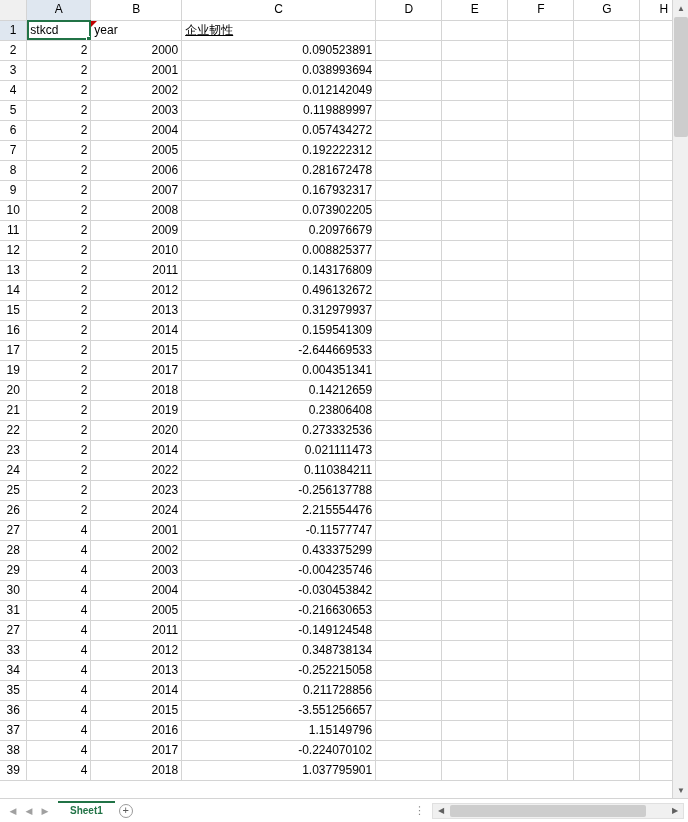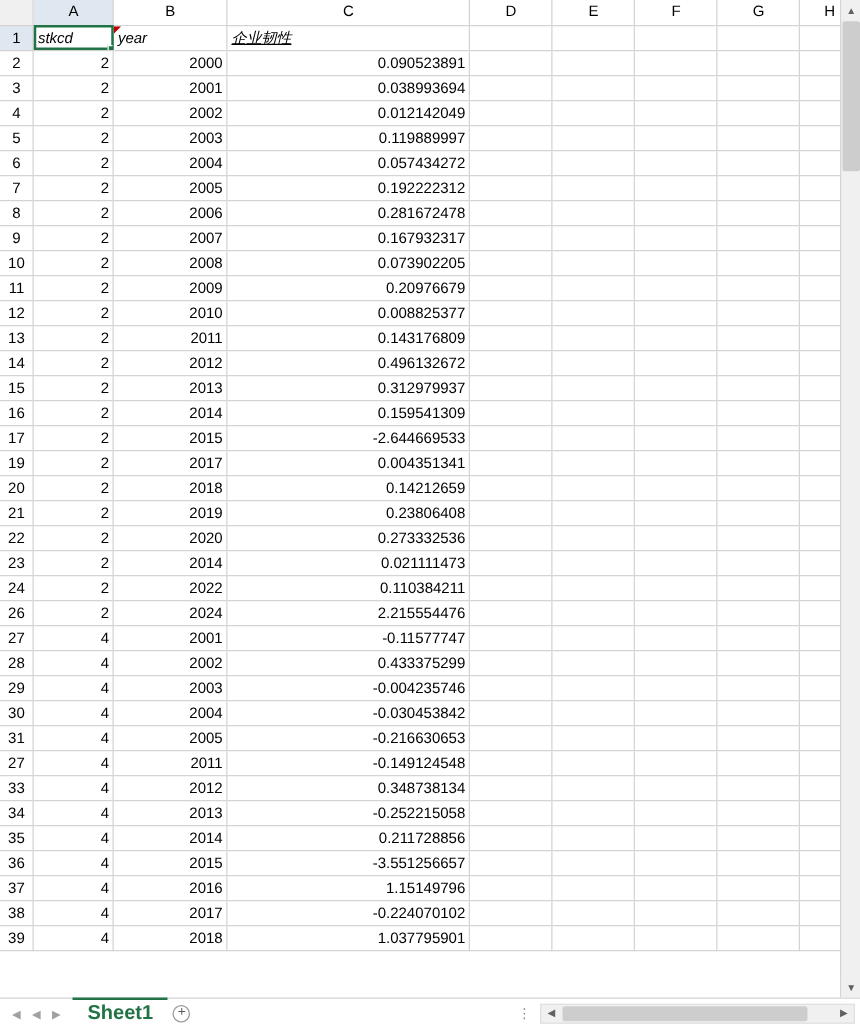--- a/index.html
+++ b/index.html
@@ -78,21 +78,21 @@
   .c-a { width: 62px; }
   .c-b { width: 88px; }
   .c-c { width: 188px; }
   .c-d { width: 64px; }
   .c-e { width: 64px; }
   .c-f { width: 64px; }
   .c-g { width: 64px; }
   .c-h { width: 46px; }
 
   .num { text-align: right; }
-  .txt { text-align: left; font-style: italic; }
+  .txt { text-align: left; }
 
   
   td.active {
     outline: 2px solid #217346;
     outline-offset: -2px;
     position: relative;
   }
   td.active::after {
     content: "";
     position: absolute;
@@ -150,21 +150,21 @@
   .sheetnav {
     display: flex;
     align-items: center;
     gap: 2px;
     padding: 0 6px;
     color: #a0a0a0;
     font-size: 9px;
   }
   .sheetnav span { width: 14px; text-align: center; }
   .tab {
-    font-size: 16px;
+    font-size: 10px;
     padding: 2px 12px 3px 12px;
     border-top: 2px solid #217346;
     color: #217346;
     font-weight: bold;
     background: #ffffff;
     margin-top: -1px;
   }
   .addsheet {
     width: 22px; height: 22px;
     display: flex; align-items: center; justify-content: center;
@@ -504,20 +504,31 @@
           <td class="c-a num">2</td>
           <td class="c-b num">2022</td>
           <td class="c-c num">0.110384211</td>
           <td class="c-d"></td>
           <td class="c-e"></td>
           <td class="c-f"></td>
           <td class="c-g"></td>
           <td class="c-h"></td>
         </tr>
 
+        <tr>
+          <td class="rowhdr">25</td>
+          <td class="c-a num">2</td>
+          <td class="c-b num">2023</td>
+          <td class="c-c num">-0.256137788</td>
+          <td class="c-d"></td>
+          <td class="c-e"></td>
+          <td class="c-f"></td>
+          <td class="c-g"></td>
+          <td class="c-h"></td>
+        </tr>
 
         <tr>
           <td class="rowhdr">26</td>
           <td class="c-a num">2</td>
           <td class="c-b num">2024</td>
           <td class="c-c num">2.215554476</td>
           <td class="c-d"></td>
           <td class="c-e"></td>
           <td class="c-f"></td>
           <td class="c-g"></td>

